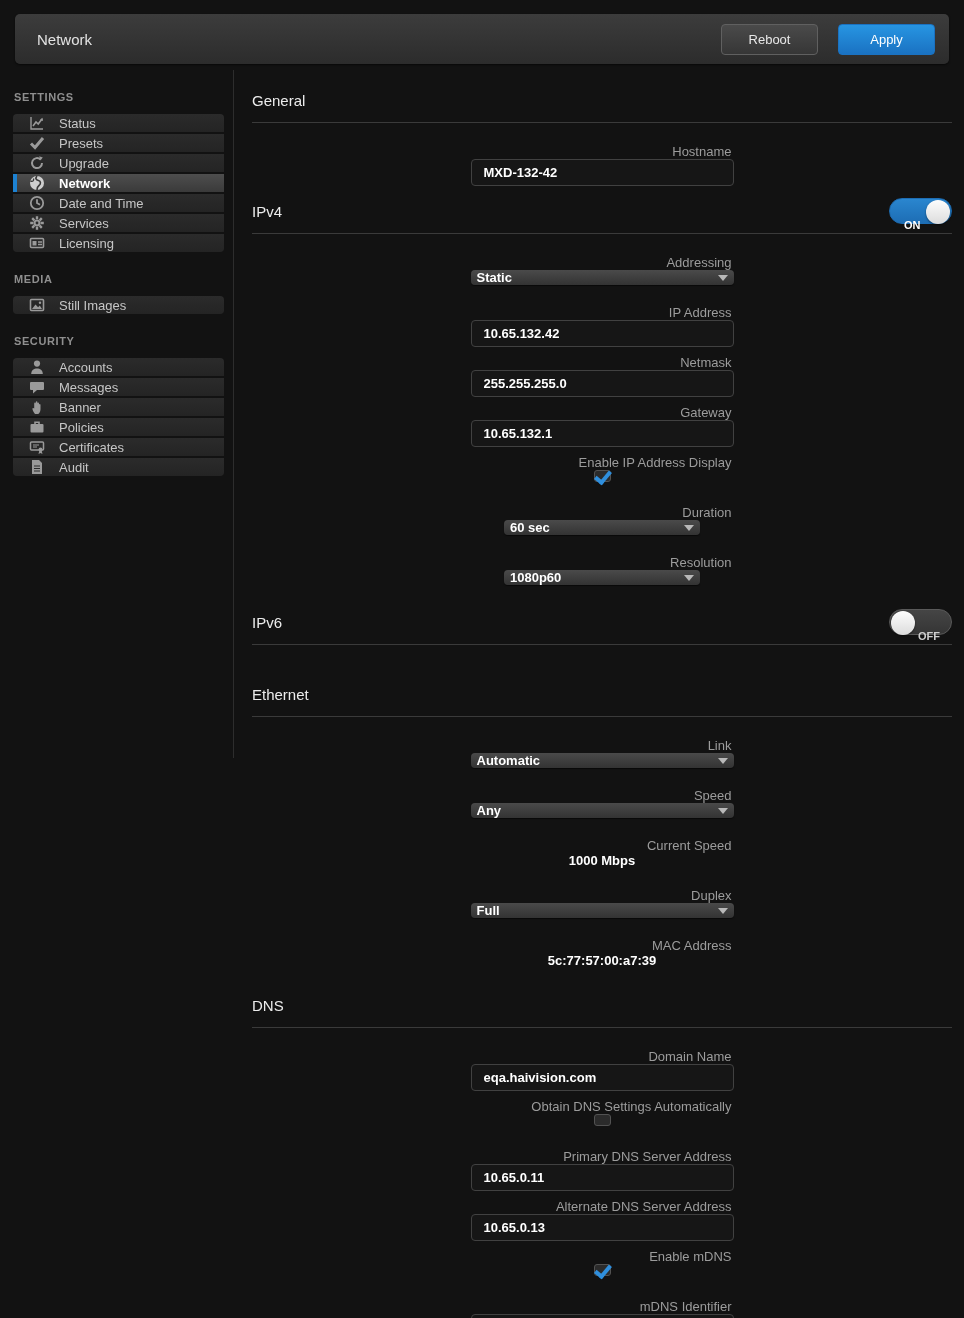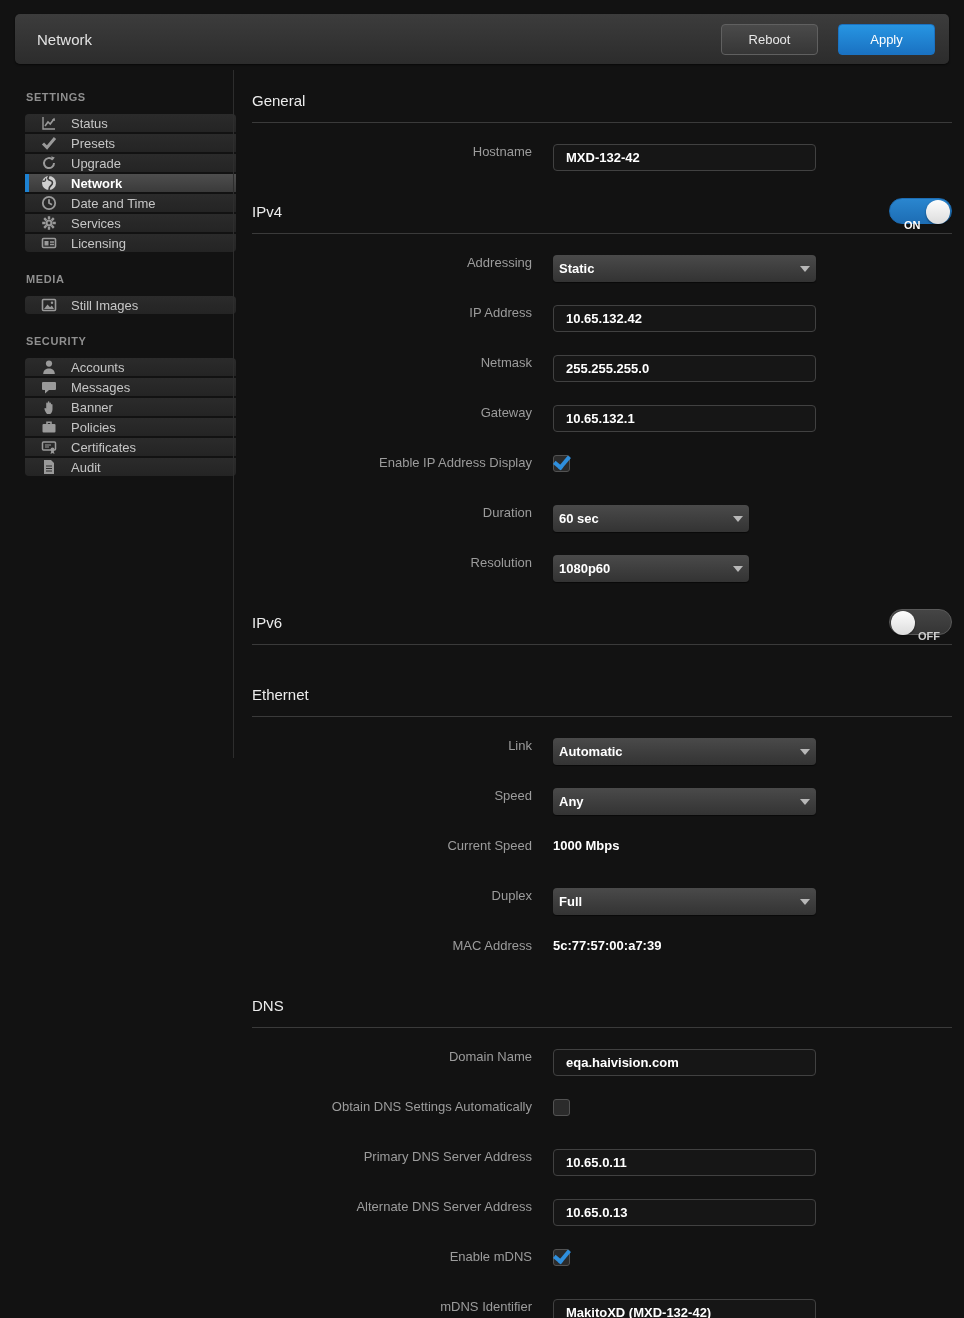--- a/index.html
+++ b/index.html
@@ -35,21 +35,21 @@
     color:#e8e8e8;
   }
   .btn-primary {
     background:linear-gradient(#2795e2,#1a72c2);
     border:1px solid #1a72c2;
     color:#fff;
   }
 
   
   .sidebar {
-    position:absolute; top:70px; left:12px; width:233px;
+    position:absolute; top:70px; left:0; width:233px;
     padding:0 9px 11px 13px;
   }
   .sidebar-divider {
     position:absolute; top:70px; left:233px; width:1px; height:688px;
     background:#2d2d2d;
   }
   .nav-section-label {
     font-size:11px; font-weight:bold; color:#8f8f8f;
     letter-spacing:.6px; margin:21px 0 11px 1px;
   }
@@ -80,21 +80,21 @@
     position:absolute; top:70px; left:252px; width:700px;
   }
   .section-head {
     display:flex; align-items:center; justify-content:space-between;
     margin-top:27px; height:26px;
   }
   .section-head:first-child { margin-top:17px; }
   .section-title { font-size:15px; color:#ececec; }
   .section-rule { border:none; border-top:1px solid #3a3a3a; margin-top:9px; margin-bottom:0; }
   .rows { padding-top:21px; }
-  .row { display:flex; height:27px; margin-bottom:23px; }
+  .row { display:flex; align-items:center; height:27px; margin-bottom:23px;flex-direction:column; }
   .row-label {
     width:280px; text-align:right; margin-right:21px;
     font-size:13px; color:#9c9c9c;
   }
   .text-input {
     width:263px; height:27px;
     background:#161616;
     border:1px solid #414141;
     border-radius:4px;
     color:#fff; font-weight:bold; font-size:13px;

